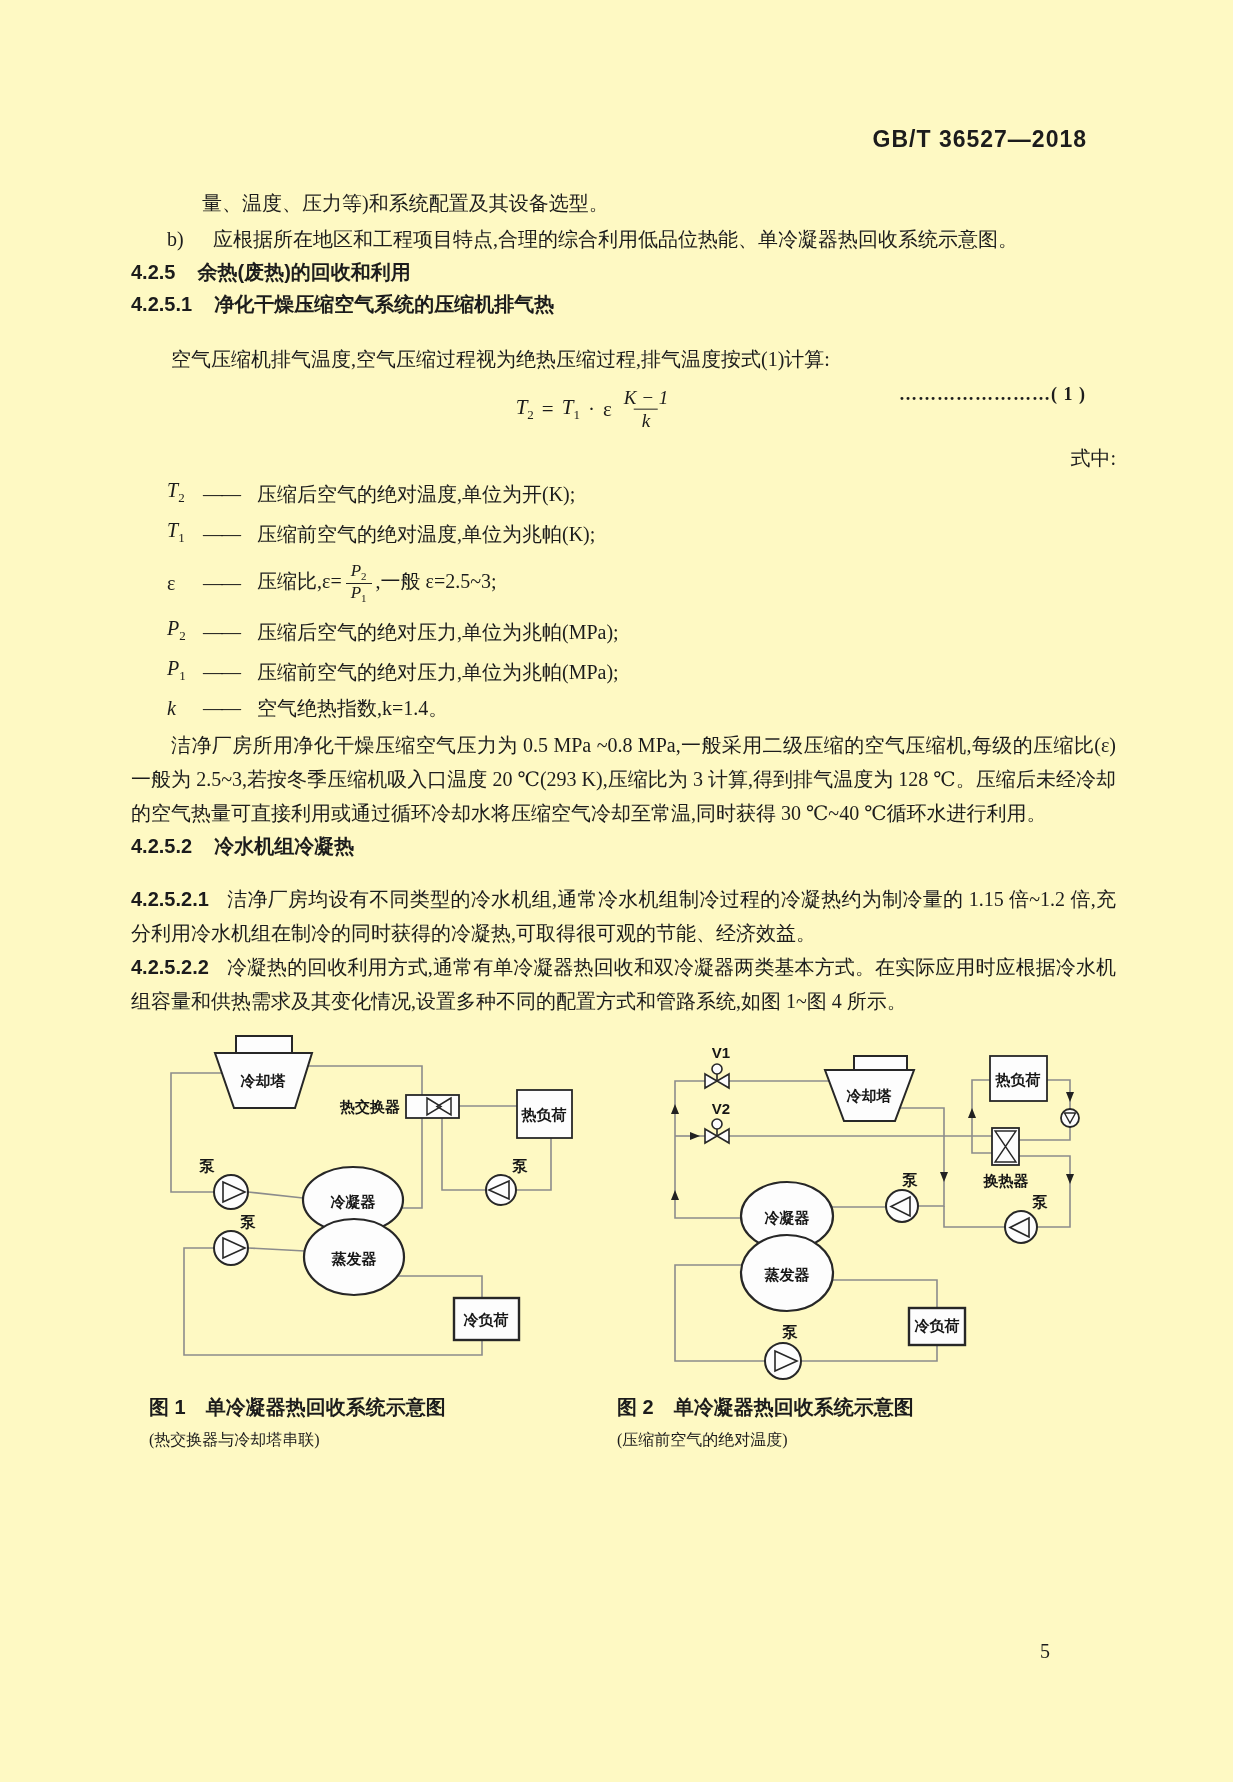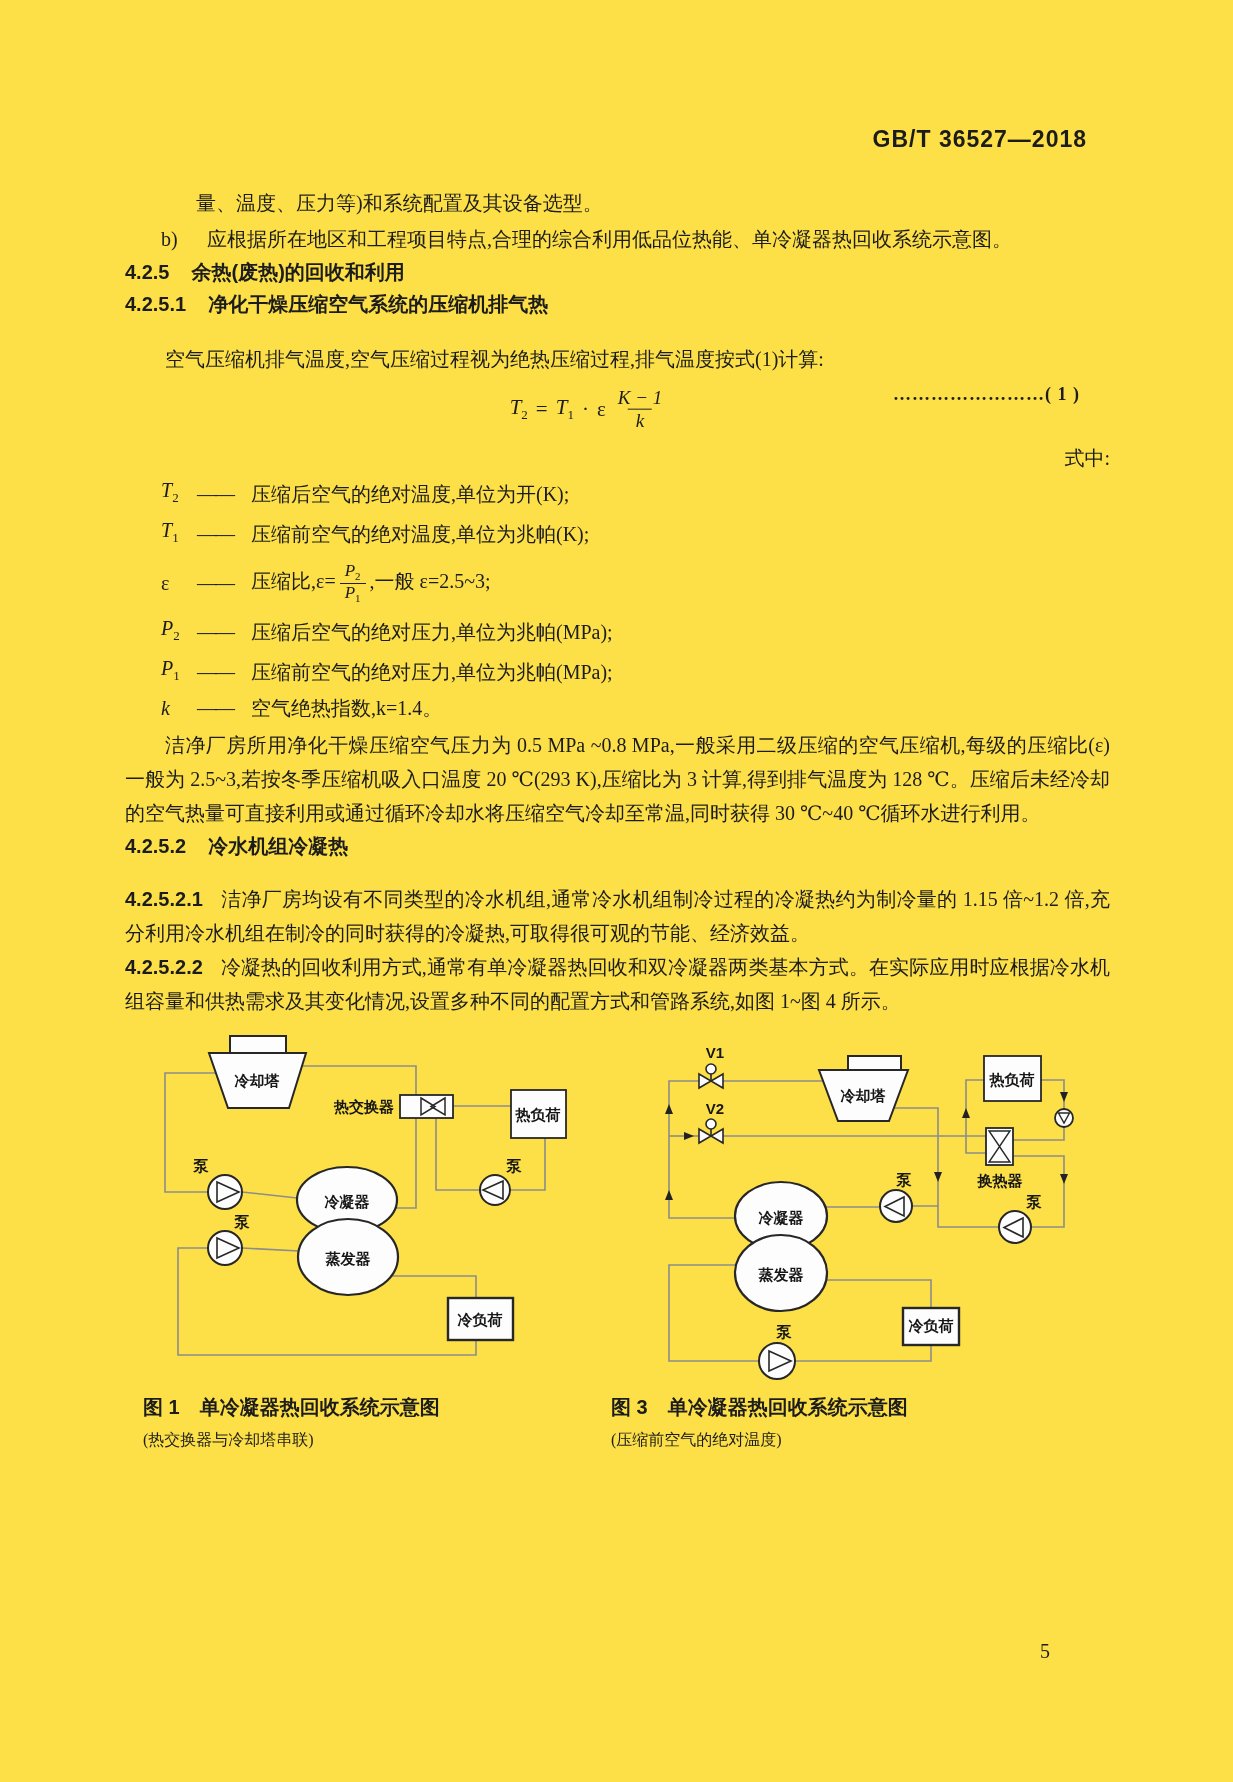--- a/index.html
+++ b/index.html
@@ -1,31 +1,31 @@
 <!DOCTYPE html>
 <html><head>
 <meta charset="utf-8">
 <style>
   * { box-sizing: border-box; }
   html,body { margin:0; padding:0; background:#ffffff; }
   .page {
     position:relative;
     width:1233px; height:1782px;
-    background:#fde047;
+    background:#fef9c3;
     font-family:"Liberation Serif","DejaVu Serif",serif;
     color:#1c1c1c;
     overflow:hidden;
   }
   .std-code {
     position:absolute; top:126px; right:146px;
     font-size:23px; font-weight:bold; letter-spacing:1px;
     font-family:"Liberation Sans","DejaVu Sans",sans-serif;
   }
   .content {
-    position:absolute; left:125px; top:186px; width:985px;
+    position:absolute; left:131px; top:186px; width:985px;
   }
   .t { font-size:20px; line-height:34px; }
   .cont-line { text-indent:71px; margin:0; }
   .item-b { display:flex; margin-top:2px; }
   .item-b .lbl { margin-left:36px; width:46px; flex:0 0 auto; }
   h3.sec, h4.sec {
     margin:0; font-size:20px; line-height:32px;
     font-family:"Liberation Sans","DejaVu Sans",sans-serif; font-weight:bold;
   }
   .sec .num { margin-right:22px; }
@@ -284,21 +284,21 @@
           <text x="293" y="157" text-anchor="middle">泵</text>
           <circle class="comp" cx="404" cy="199" r="16" stroke-width="2"></circle>
           <path d="M412,190 L393,199.5 L412,209 Z" fill="none" stroke="#272727" stroke-width="1.6"></path>
           <text x="423" y="179" text-anchor="middle">泵</text>
           <circle class="comp" cx="453" cy="90" r="9" stroke-width="1.8"></circle>
           <path d="M447.5,85 L458.5,85 L453,95 Z" fill="none" stroke="#272727" stroke-width="1.4"></path>
           <circle class="comp" cx="166" cy="333" r="18" stroke-width="2"></circle>
           <path d="M158,323 L180,333 L158,343 Z" fill="none" stroke="#272727" stroke-width="1.6"></path>
           <text x="173" y="309" text-anchor="middle">泵</text>
         </svg>
-        <div class="caption-title">图 3　单冷凝器热回收系统示意图</div>
+        <div class="caption-title">图 2　单冷凝器热回收系统示意图</div>
         <div class="caption-sub">(压缩前空气的绝对温度)</div>
       </div>
 
     </div>
   </div>
 
   <div class="page-num">5</div>
 </div>
 
 </body></html>

